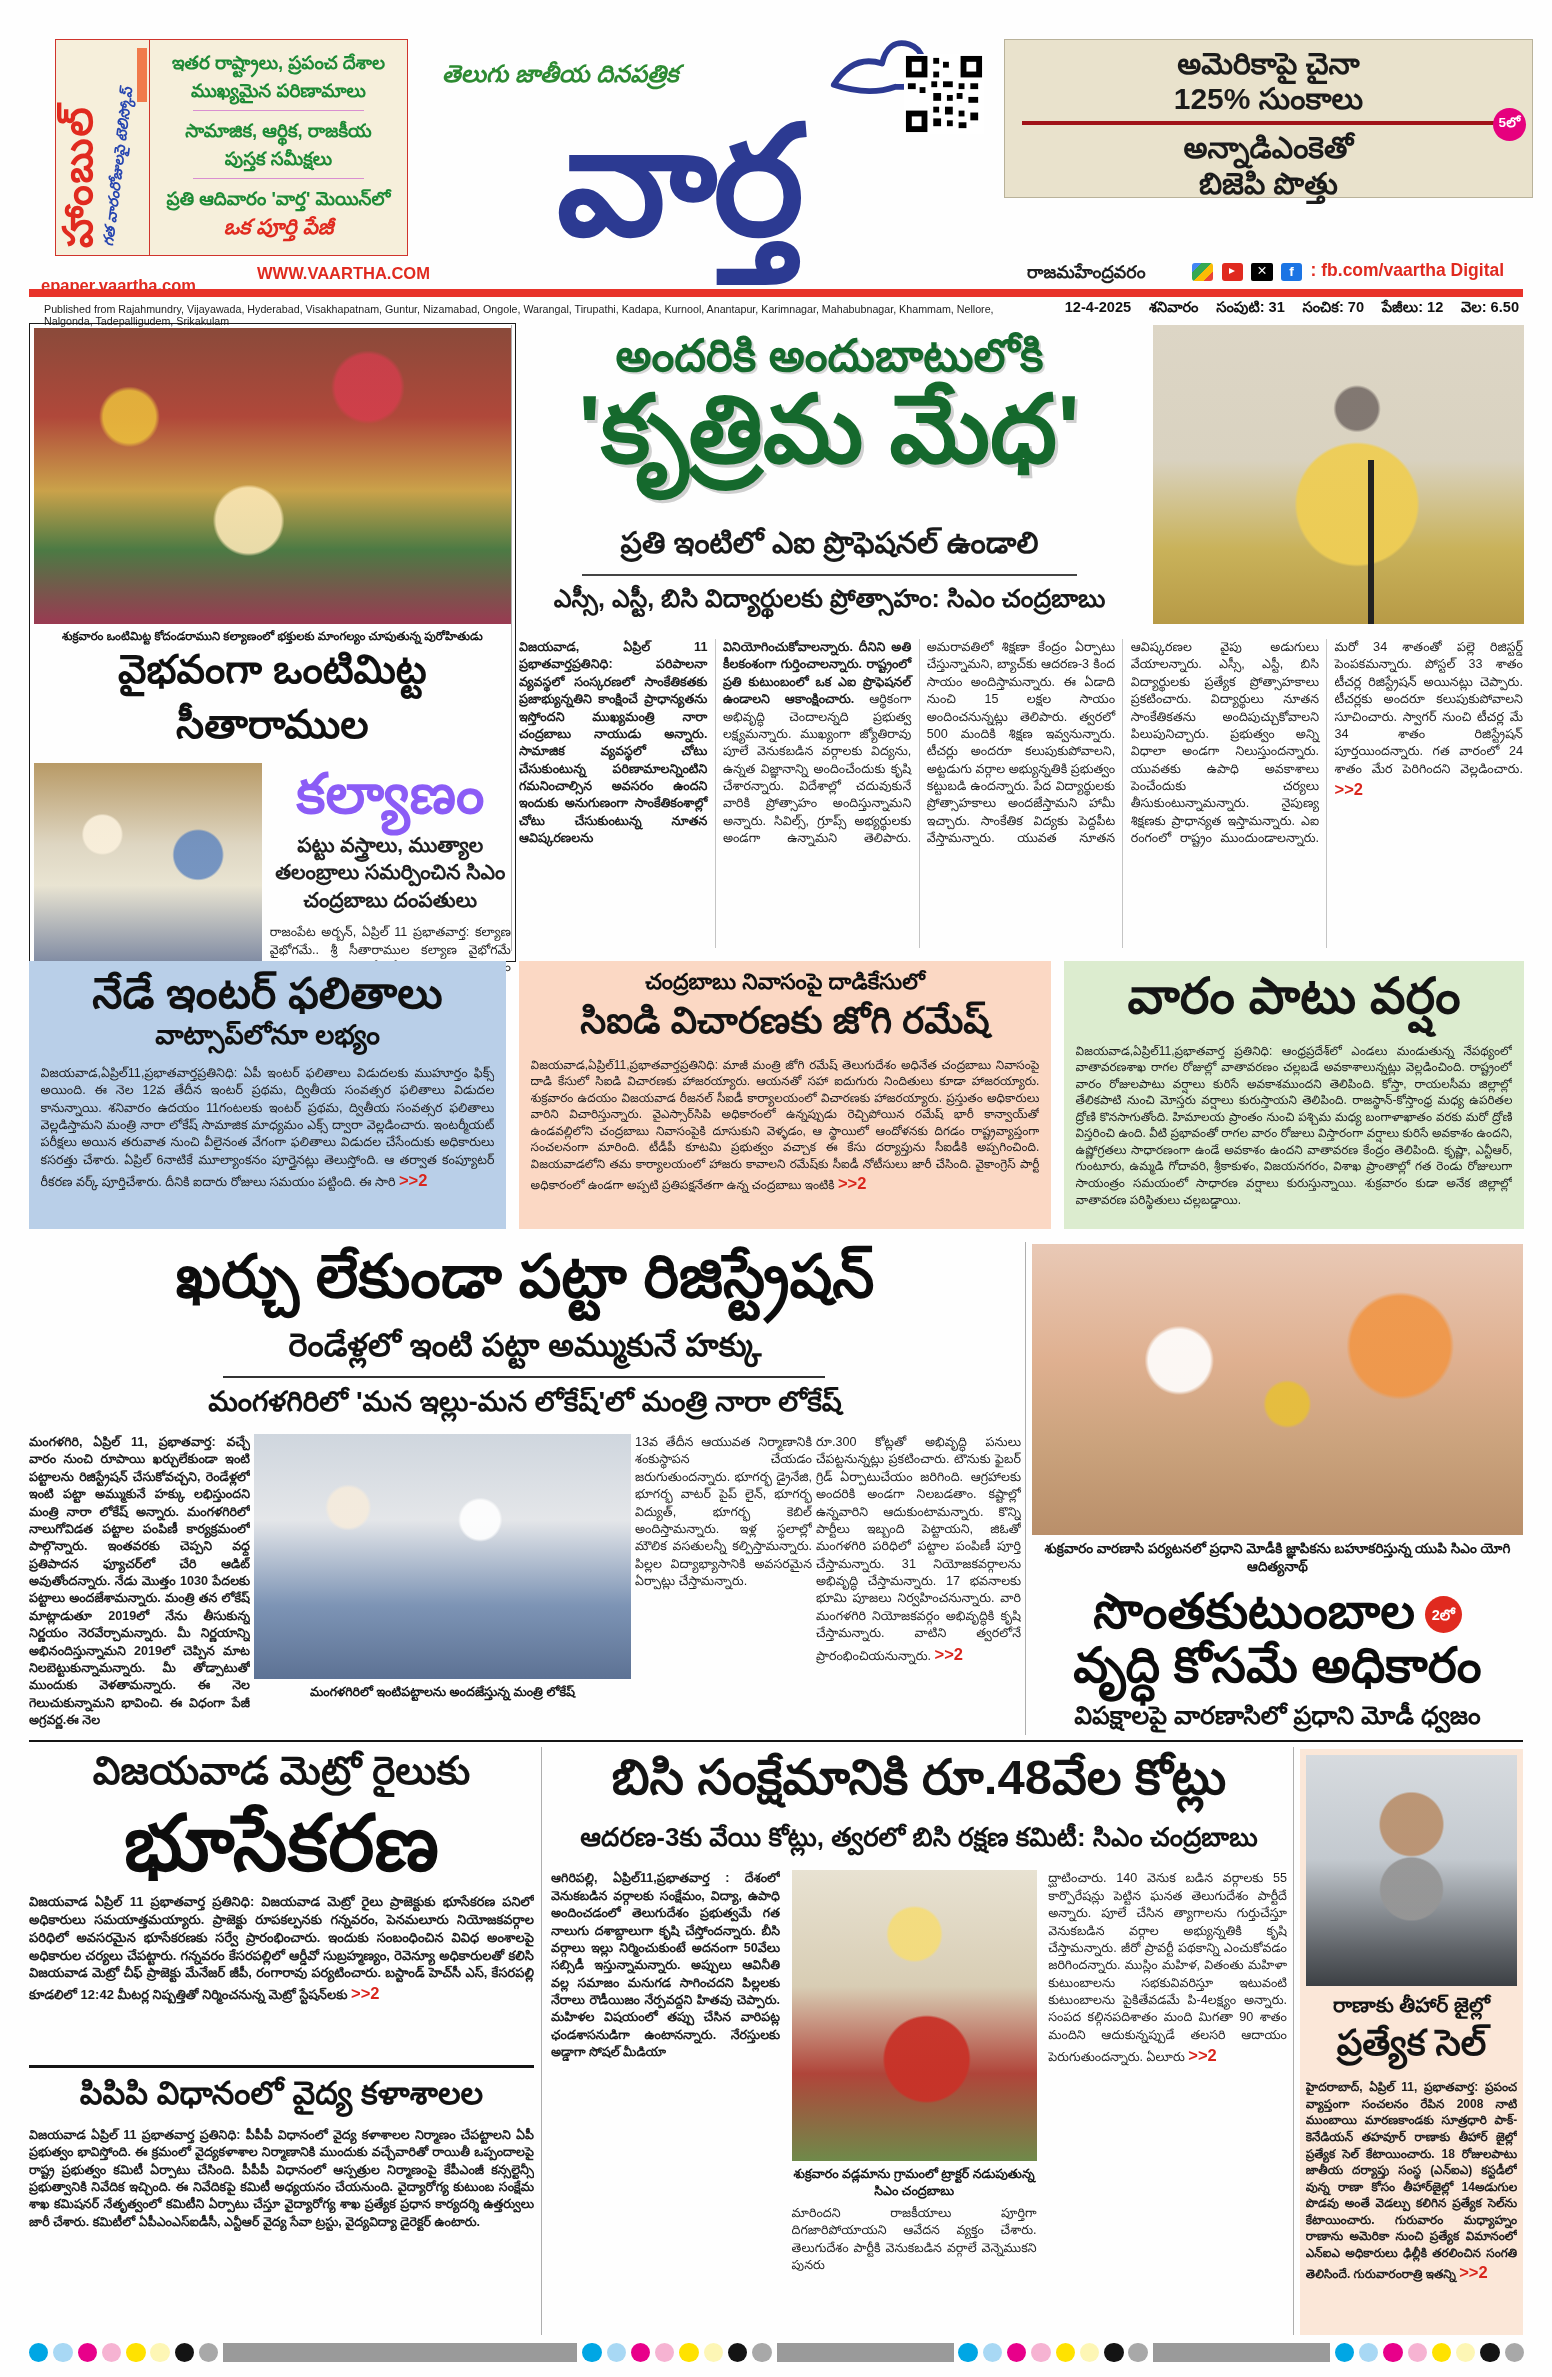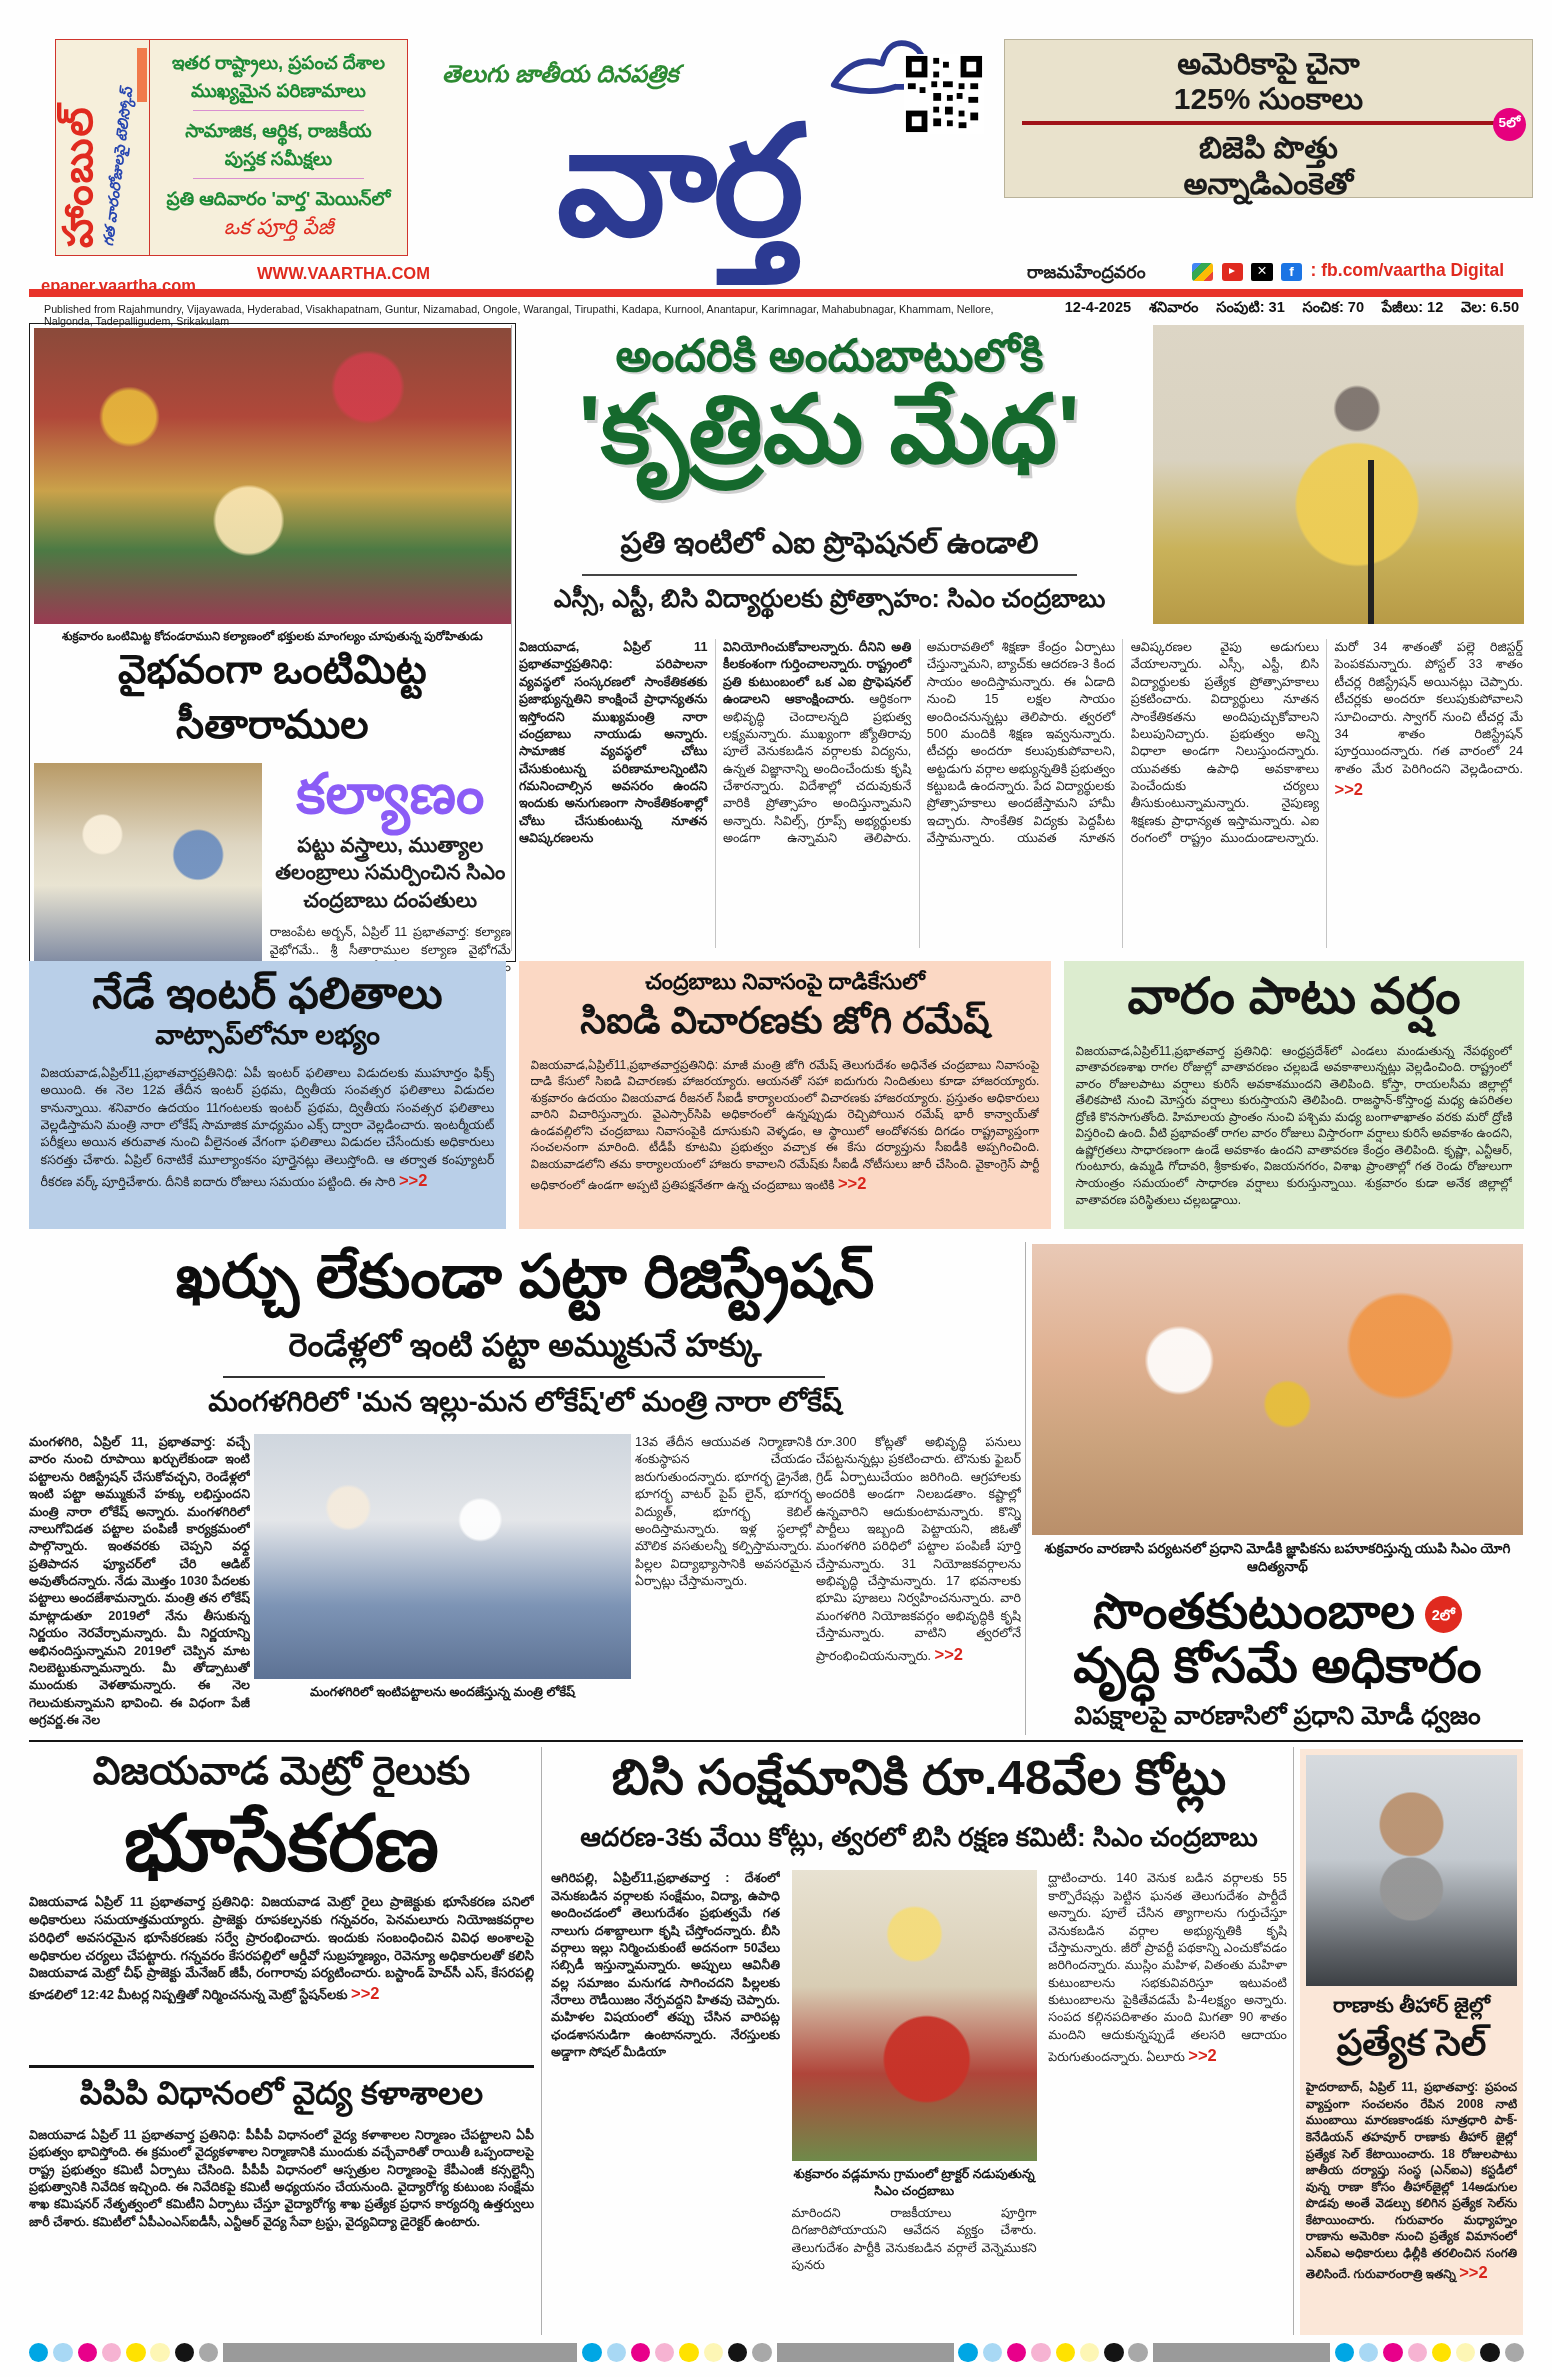--- a/index.html
+++ b/index.html
@@ -13,21 +13,21 @@
   .promo-box{border:1.9px solid #d0342c;background:#f6efdb;display:flex;}
   .promo-left{width:93px;border-right:1.9px solid #d0342c;position:relative;overflow:hidden;}
   .promo-vtitle{position:absolute;left:1.9px;top:3.9px;height:204px;writing-mode:vertical-rl;transform:rotate(180deg);
                 font-size:41px;font-weight:bold;color:#e02a1f;letter-spacing:1.9px;line-height:1;}
   .promo-vsub{position:absolute;left:54px;top:7.8px;height:199px;writing-mode:vertical-rl;transform:rotate(187deg);
               font-size:14.6px;font-weight:bold;color:#2645b0;font-style:italic;}
   .promo-accent{position:absolute;right:1.9px;top:7.8px;width:9.7px;height:54px;background:#f07a4b;}
   .promo-right{flex:1;padding:7.8px 5.8px;display:flex;flex-direction:column;justify-content:space-around;}
   .promo-line{color:#1d8a35;font-weight:bold;font-size:18.4px;text-align:center;line-height:1.25;}
   .promo-sep{height:1px;background:#d98fd0;width:70%;margin:1.9px auto;}
-  .promo-last{color:#e02a1f;font-weight:normal;font-size:21.3px;text-align:center;font-style:italic;}
+  .promo-last{color:#e02a1f;font-weight:bold;font-size:21.3px;text-align:center;font-style:italic;}
   .tagline{color:#2e8b33;font-size:24px;font-weight:bold;font-style:italic;}
   .logo{color:#2c3a92;font-size:153px;font-weight:bold;line-height:1;letter-spacing:-3.9px;}
   .topright-box{background:#e9e2cc;border:1px solid #b9b29a;padding:5.8px 3.9px 3.9px;}
   .tr-line{font-size:30px;font-weight:bold;color:#1b1b1b;text-align:center;line-height:1.18;}
   .tr-rule{height:3.9px;background:#a01218;margin:4.9px 13.6px;position:relative;}
   .badge-pink{position:absolute;right:-11.6px;top:-13.6px;width:33px;height:33px;border-radius:50%;
               background:#e6007e;color:#fff;font-size:13.6px;font-weight:bold;display:flex;align-items:center;justify-content:center;}
   .info-red{color:#e02a1f;font-size:16.5px;font-weight:bold;}
   .info-city{color:#222;font-size:17.5px;font-weight:bold;}
   .icon{display:inline-block;width:21.3px;height:17.5px;vertical-align:middle;margin-right:3.9px;border-radius:2.9px;position:relative;}
@@ -164,22 +164,22 @@
         <rect x="28" y="35" width="4" height="3"></rect>
     </g>
   </svg>
 
   <div class="abs topright-box" style="left:1004px;top:39px;width:519px;height:147px;">
     <div class="tr-line">అమెరికాపై చైనా</div>
     <div class="tr-line">125% సుంకాలు</div>
     <div class="tr-rule">
       <div class="badge-pink">5లో</div>
     </div>
+    <div class="tr-line">అన్నాడిఎంకెతో</div>
     <div class="tr-line">బిజెపి పొత్తు</div>
-    <div class="tr-line">అన్నాడిఎంకెతో</div>
   </div>
 
   <div class="abs info-red" style="left:41px;top:264px;margin-top:12px;">epaper.vaartha.com</div>
   <div class="abs info-red" style="left:257px;top:264px;">WWW.VAARTHA.COM</div>
   <div class="abs info-city" style="left:1027px;top:262px;">రాజమహేంద్రవరం</div>
   <div class="abs" style="left:1192px;top:260px;">
     <span class="icon ic-gn"></span>
     <span class="icon ic-yt"></span>
     <span class="icon ic-x">✕</span>
     <span class="icon ic-fb">f</span>

